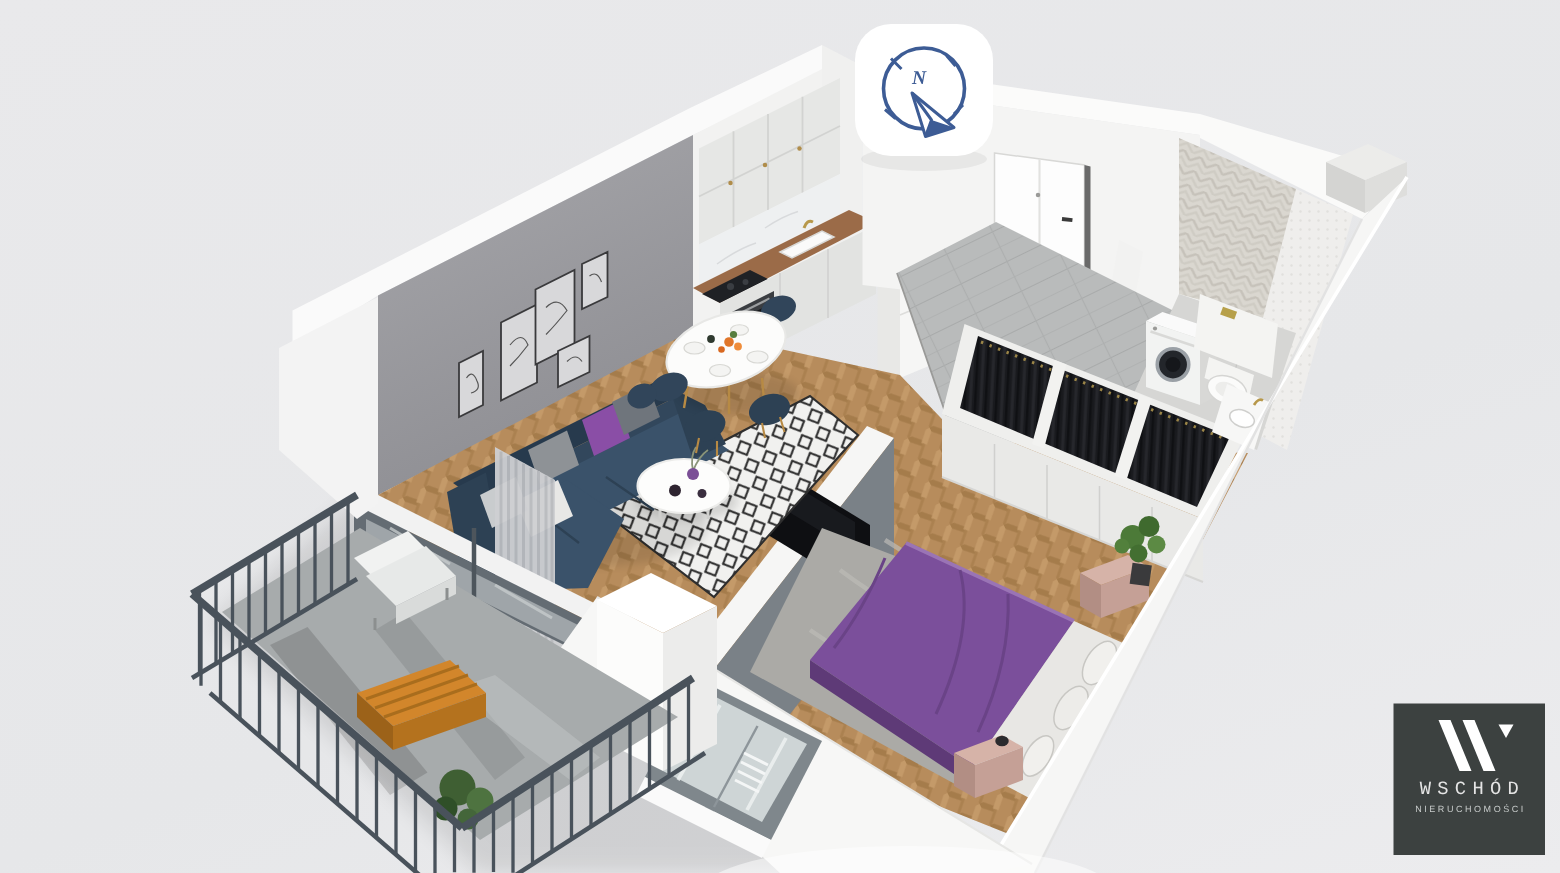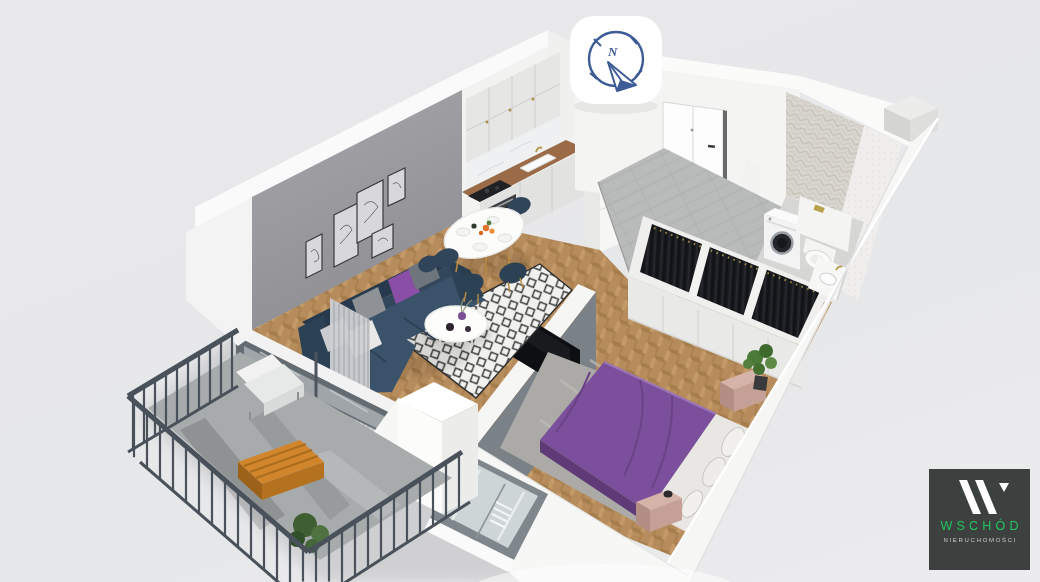--- a/index.html
+++ b/index.html
@@ -1,21 +1,21 @@
 <!DOCTYPE html>
 <html><head>
 <meta charset="utf-8">
 <style>
   html,body{margin:0;padding:0;}
   body{width:1040px;height:582px;overflow:hidden;background:#e8e8ea;font-family:"Liberation Sans",sans-serif;}
   .stage{position:relative;width:1040px;height:582px;background:linear-gradient(160deg,#e9e9eb 0%,#e6e7e9 60%,#ececee 100%);}
   .scene-svg{position:absolute;left:0;top:0;}
   .logo{position:absolute;left:929px;top:469px;width:101px;height:101px;background:#3c4140;
         display:flex;flex-direction:column;align-items:center;box-sizing:border-box;}
-  .logo-brand{color:#22c55e;font-size:12.5px;letter-spacing:4.2px;margin-top:5px;text-indent:4.2px;font-weight:400;}
+  .logo-brand{color:#e5e5e5;font-size:12.5px;letter-spacing:4.2px;margin-top:5px;text-indent:4.2px;font-weight:400;font-family:Liberation Mono, monospace;}
   .logo-sub{color:#c7cbca;font-size:6px;letter-spacing:1.7px;margin-top:4px;text-indent:1.7px;}
   .logo-mark{margin-top:11px;}
 </style>
 </head>
 <body>
 
 <div class="stage">
 <svg class="scene-svg" width="1040" height="582" viewBox="0 0 1040 582">
   <defs>
     <filter id="soft" x="-30%" y="-30%" width="160%" height="160%">

